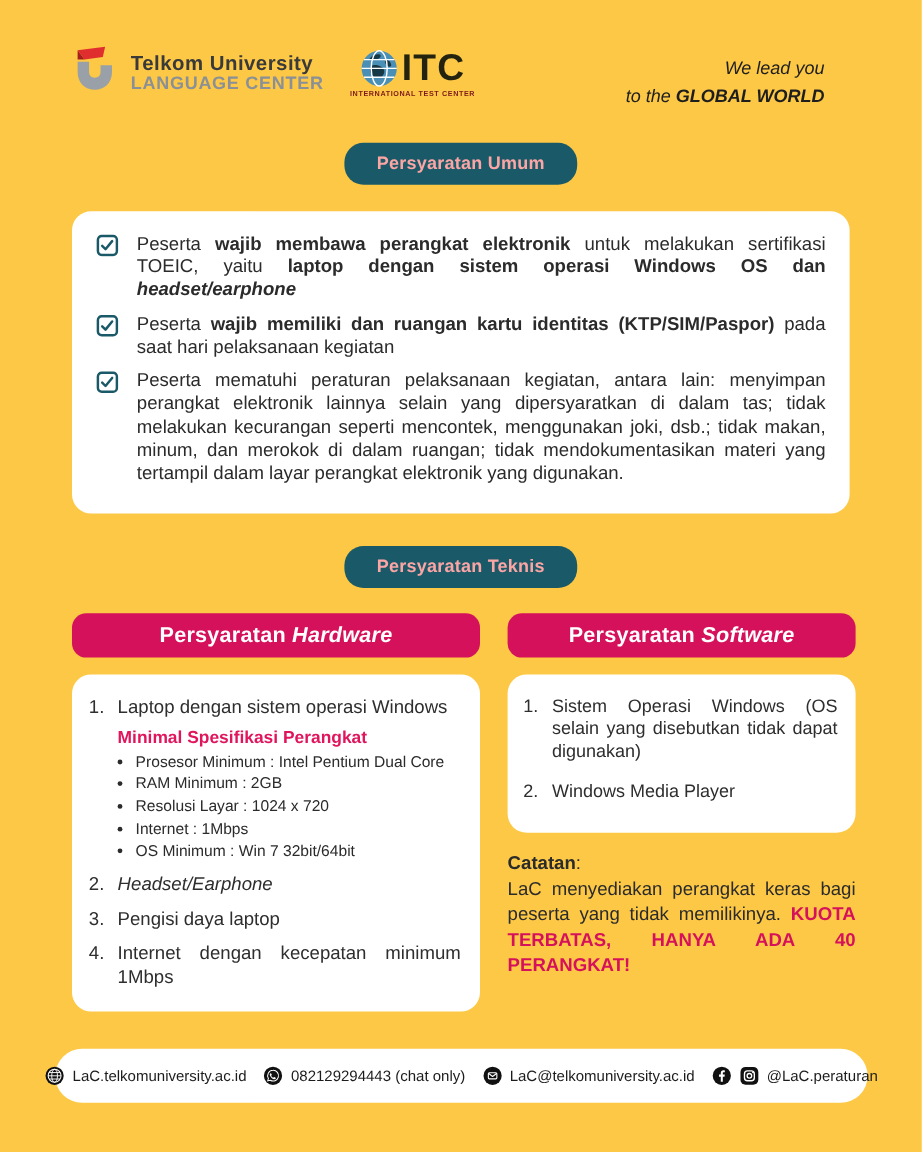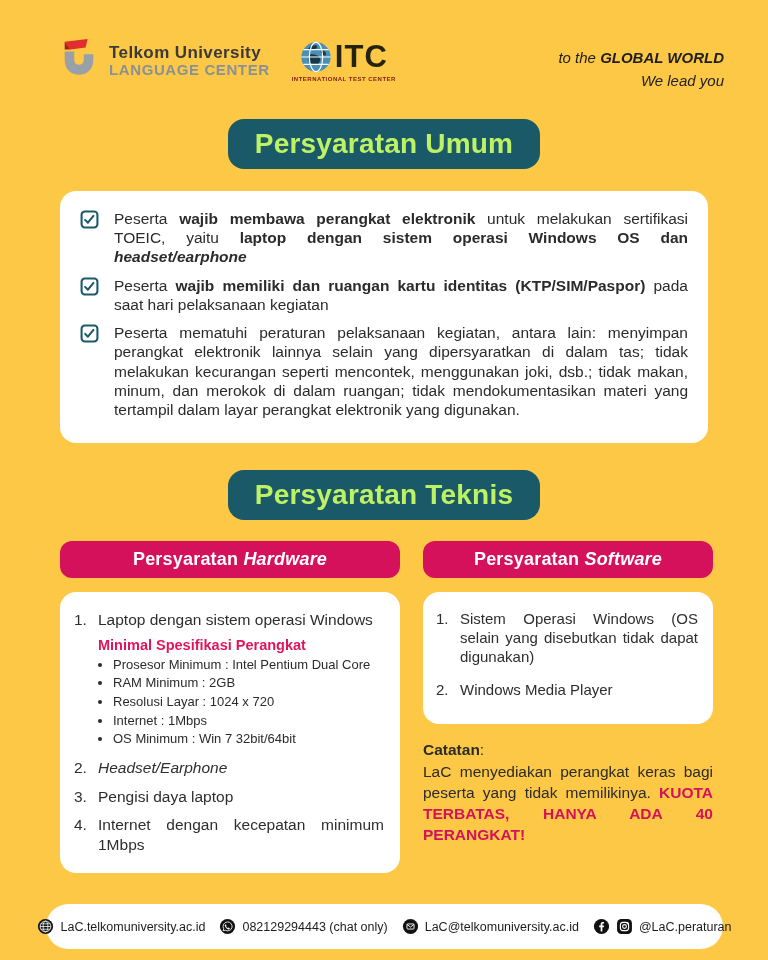--- a/index.html
+++ b/index.html
@@ -1,38 +1,38 @@
 <!DOCTYPE html>
 <html><head>
 <meta charset="utf-8">
 <style>
   * { box-sizing: border-box; margin: 0; padding: 0; }
   html,body { width:768px; }
   body { font-family:"Liberation Sans", sans-serif; }
   .page { position:relative; width:768px; height:960px; background:#FDC845; overflow:hidden; color:#2E2E2E; }
 
   
-  .header { display:flex; justify-content:space-between; align-items:flex-start; padding:38px 44px 0 58px; }
+  .header { display:flex; justify-content:space-between; align-items:flex-start; padding:38px 81px 0 58px; }
   .logo-row { display:flex; align-items:flex-start; gap:22px; }
   .telkom-logo { display:flex; align-items:flex-start; gap:9px; }
   .telkom-mark svg { width:42px; height:44px; display:block; }
   .telkom-text { padding-top:5px; line-height:1.12; }
   .telkom-title { font-size:17px; font-weight:bold; color:#3A3A3A; letter-spacing:.4px; white-space:nowrap; }
   .telkom-sub { font-size:15px; font-weight:bold; color:#8A9096; letter-spacing:.6px; white-space:nowrap; }
   .itc-logo { display:flex; flex-direction:column; align-items:center; padding-top:3px;justify-content:flex-end; }
   .itc-top { display:flex; align-items:center; gap:3px; }
   .itc-globe svg { width:32px; height:32px; display:block; }
   .itc-acronym { font-size:31px; font-weight:bold; color:#23230F; letter-spacing:1px; line-height:.95; font-stretch:condensed; }
   .itc-caption { font-size:6px; font-weight:bold; color:#7E1A1A; letter-spacing:.5px; margin-top:3px; white-space:nowrap; }
   .tagline { text-align:right; font-style:italic; font-size:15px; color:#1E1E1E; padding-top:9px; line-height:1.5; }
   .tagline .b { font-weight:bold; }
 
   
-  .banner-teal { width:fit-content; margin:27px auto 0; background:#1A5968; color:#bef264;
-                 font-weight:bold; font-size:28px; padding:9px 27px; border-radius:16px; letter-spacing:.2px; }
+  .banner-teal { width:fit-content; margin:27px auto 0; background:#1A5968; color:#fca5a5;
+                 font-weight:bold; font-size:15px; padding:9px 27px; border-radius:16px; letter-spacing:.2px; }
 
   
   .card { background:#FFFFFF; border-radius:16px; }
   .card-general { margin:22px 60px 0; padding:18px 20px 14px; min-height:252px; }
   .chk-item { display:flex; gap:15px; margin-bottom:9px; }
   .chk-icon { flex:0 0 19px; padding-top:1px; }
   .chk-icon svg { width:19px; height:19px; display:block; }
   .chk-text { flex:1; font-size:15.5px; line-height:1.24; text-align:justify; color:#2B2B2B; }
   .b { font-weight:bold; } .i { font-style:italic; } .bi { font-weight:bold; font-style:italic; }
 
@@ -94,22 +94,22 @@
               <ellipse cx="12" cy="12" rx="5" ry="11" fill="none" stroke="#FFFFFF" stroke-width=".9"></ellipse>
               <path d="M1 12h22M2.5 6.5h19M2.5 17.5h19" stroke="#FFFFFF" stroke-width=".9" fill="none"></path>
             </svg>
           </span>
           <span class="itc-acronym">ITC</span>
         </div>
         <div class="itc-caption">INTERNATIONAL TEST CENTER</div>
       </div>
     </div>
     <div class="tagline">
+      <div>We lead you</div>
       <div><span>to the</span> <span class="b">GLOBAL WORLD</span></div>
-      <div>We lead you</div>
     </div>
   </div>
 
   <div class="banner-teal">Persyaratan Umum</div>
 
   <div class="card card-general">
     <div class="chk-item">
       <span class="chk-icon">
         <svg viewBox="0 0 24 24">
             <rect x="2" y="2" width="20" height="20" rx="4" fill="none" stroke="#1A5968" stroke-width="2.6"></rect>

